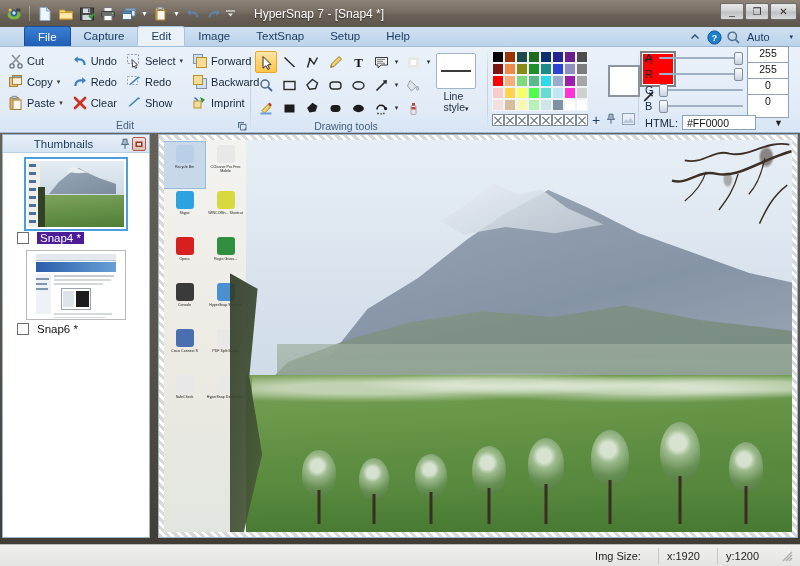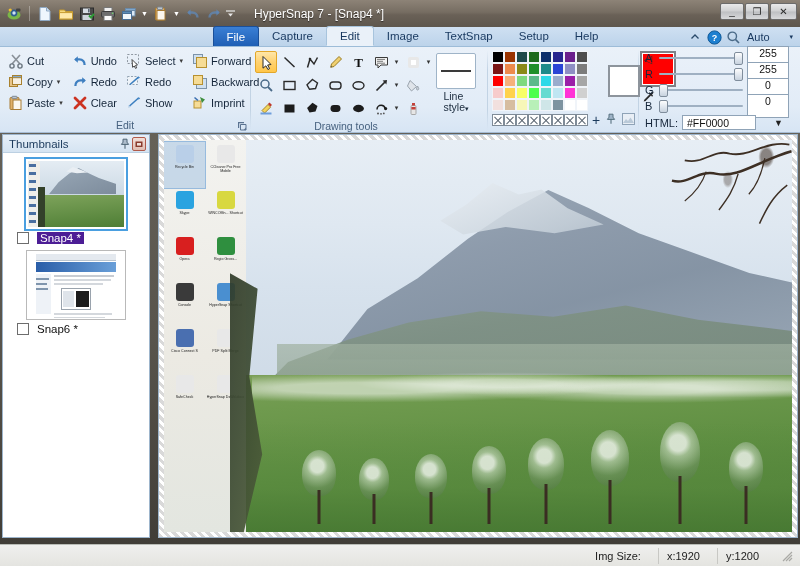--- a/index.html
+++ b/index.html
@@ -45,21 +45,20 @@
     line-height:1;
   }
   .win-btn.close { width:27px; }
 
   
   .ribbon-tabs {
     position:absolute; left:0; top:27px; width:800px; height:20px;
     background:linear-gradient(180deg,#cfe0f2 0%,#bcd3ea 100%);
     display:flex; align-items:flex-end; padding-left:24px;
     border-bottom:1px solid #9dbcd8;
-    justify-content:center;
   }
   .rtab {
     height:20px; padding:0 13px; display:flex; align-items:center;
     color:#17375e; font-size:11.5px; white-space:nowrap;
     border-top-left-radius:3px; border-top-right-radius:3px;
   }
   .rtab.file {
     background:linear-gradient(180deg,#3a7fd5 0%,#1f5fb5 100%);
     color:#ffffff; font-weight:normal;
     border:1px solid #1a4f99; border-bottom:none;
@@ -181,21 +180,21 @@
   .html-lbl { font-size:11px; color:#16263a; }
   .html-val {
     width:74px; height:15px; border:1px solid #8fa3b7; background:#fff;
     font-size:10.5px; color:#111; line-height:14px; padding-left:4px;
   }
   .html-arw { margin-left:14px; font-size:9px; color:#222; }
 
   
   .thumbpanel {
     position:absolute; left:2px; top:134px; width:148px; height:404px;
-    background:#ffffff; border:1px solid #9db5cc;
+    background:#ffffff; border:1px solid #9db5cc;text-align:center;
   }
   .tp-head {
     height:18px; background:linear-gradient(180deg,#e6eff8 0%,#d5e4f2 100%);
     display:flex; align-items:center; padding:0 3px 0 6px;
     border-bottom:1px solid #bcd0e2;
   }
   .tp-title { flex:1; font-size:11.5px; color:#1b3a5c; }
   .tp-btn { width:14px; height:14px; display:flex; align-items:center; justify-content:center; }
   .tp-btn.closebtn { border:1px solid #b05a4a; border-radius:2px; background:linear-gradient(180deg,#f1dfd9,#e0bdb2); }
   .tp-body { padding:6px 0 0 0; }

